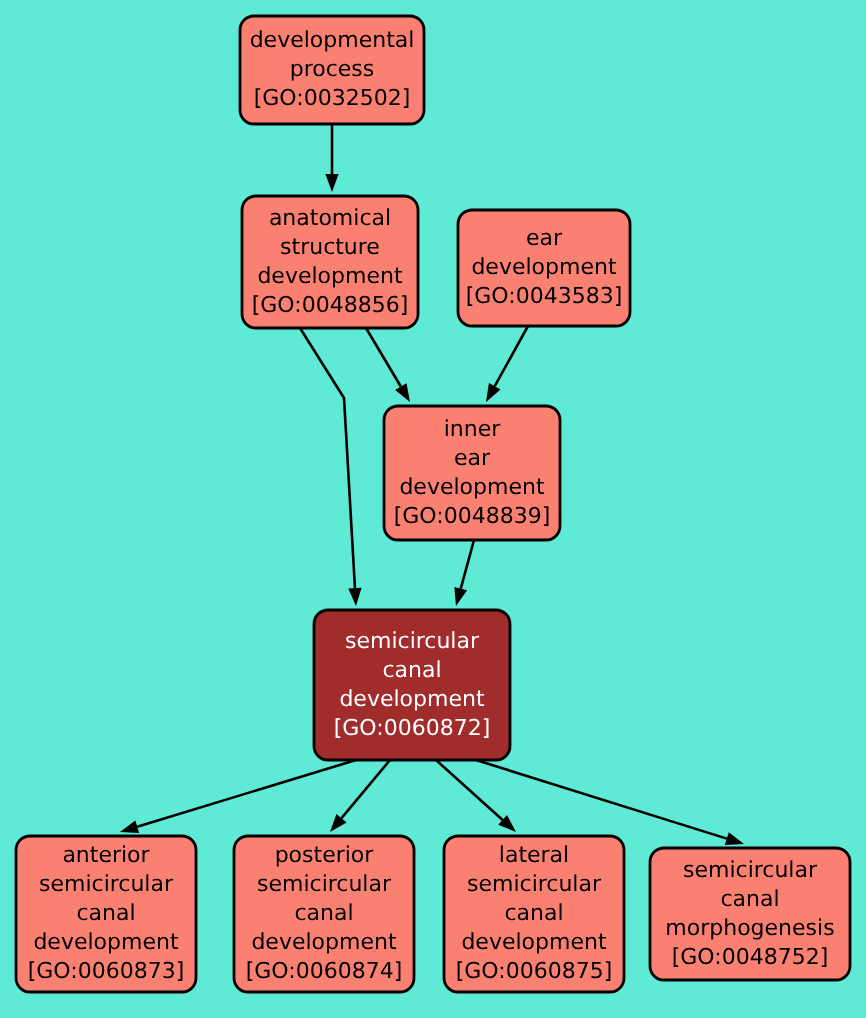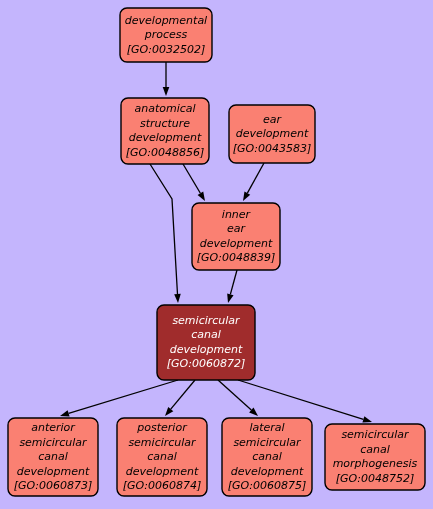--- a/index.html
+++ b/index.html
@@ -11,22 +11,21 @@
   body {
     width: 433px;
     height: 509px;
     overflow: hidden;
     font-family: "DejaVu Sans", sans-serif;
   }
   #graph-root {
     position: relative;
     width: 433px;
     height: 509px;
-    background: #c4b5fd;
-    font-style: italic;
+    background: #5eead4;
   }
   svg#go-graph {
     display: block;
     width: 433px;
     height: 509px;
   }
   .node-box {
     stroke: #000000;
     stroke-width: 1.4px;
   }

